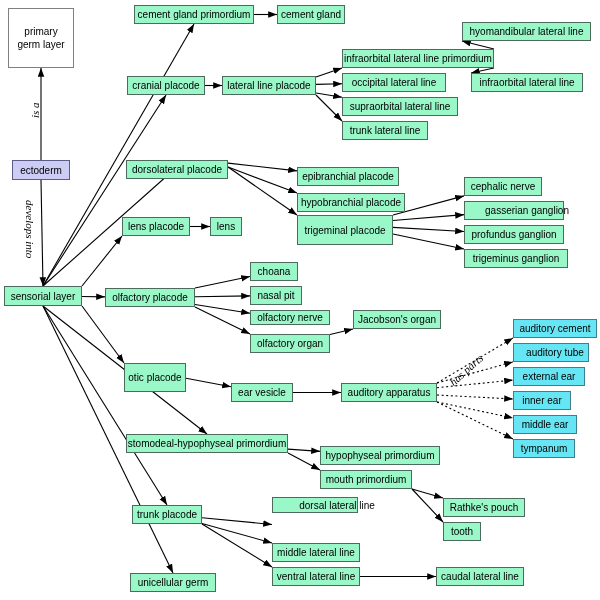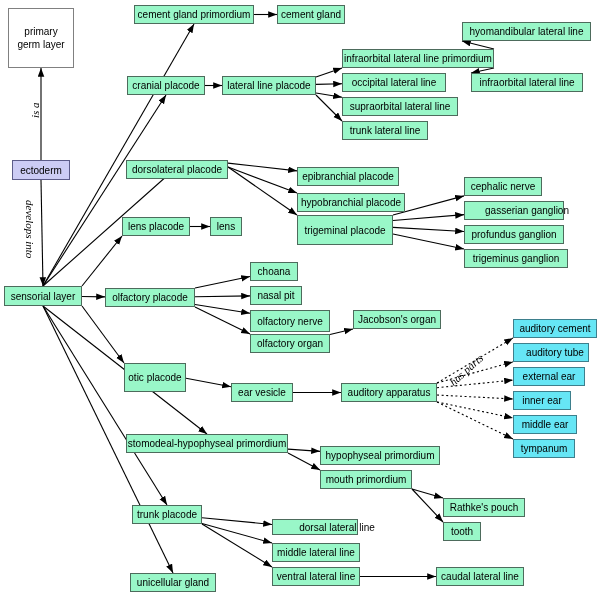--- a/index.html
+++ b/index.html
@@ -121,42 +121,42 @@
       <div class="node" style="left: 297px; top: 215px; width: 96px; height: 30px;">trigeminal placode</div>
       <div class="node" style="left: 464px; top: 177px; width: 78px; height: 19px;">cephalic nerve</div>
       <div class="node" style="left: 464px; top: 201px; width: 100px; height: 19px; padding-left: 30px;">gasserian ganglion</div>
       <div class="node" style="left: 464px; top: 225px; width: 100px; height: 19px;">profundus ganglion</div>
       <div class="node" style="left: 464px; top: 249px; width: 104px; height: 19px;">trigeminus ganglion</div>
       <div class="node" style="left: 122px; top: 217px; width: 68px; height: 19px;">lens placode</div>
       <div class="node" style="left: 210px; top: 217px; width: 32px; height: 19px;">lens</div>
       <div class="node" style="left: 105px; top: 288px; width: 90px; height: 19px;">olfactory placode</div>
       <div class="node" style="left: 250px; top: 262px; width: 48px; height: 19px;">choana</div>
       <div class="node" style="left: 250px; top: 286px; width: 52px; height: 19px;">nasal pit</div>
-      <div class="node" style="left: 250px; top: 310px; width: 80px; height: 22px;">olfactory nerve</div>
+      <div class="node" style="left: 250px; top: 310px; width: 80px; height: 15px;">olfactory nerve</div>
       <div class="node" style="left: 250px; top: 334px; width: 80px; height: 19px;">olfactory organ</div>
       <div class="node" style="left: 353px; top: 310px; width: 88px; height: 19px;">Jacobson's organ</div>
       <div class="node" style="left: 124px; top: 363px; width: 62px; height: 29px;">otic placode</div>
       <div class="node" style="left: 231px; top: 383px; width: 62px; height: 19px;">ear vesicle</div>
       <div class="node" style="left: 341px; top: 383px; width: 96px; height: 19px;">auditory apparatus</div>
       <div class="node blue" style="left: 513px; top: 319px; width: 84px; height: 19px;">auditory cement</div>
       <div class="node blue" style="left: 513px; top: 343px; width: 76px; height: 19px; padding-left: 12px;">auditory tube</div>
       <div class="node blue" style="left: 513px; top: 367px; width: 72px; height: 19px;">external ear</div>
       <div class="node blue" style="left: 513px; top: 391px; width: 58px; height: 19px;">inner ear</div>
       <div class="node blue" style="left: 513px; top: 415px; width: 64px; height: 19px;">middle ear</div>
       <div class="node blue" style="left: 513px; top: 439px; width: 62px; height: 19px;">tympanum</div>
       <div class="node" style="left: 126px; top: 434px; width: 162px; height: 19px;">stomodeal-hypophyseal primordium</div>
       <div class="node" style="left: 320px; top: 446px; width: 120px; height: 19px;">hypophyseal primordium</div>
       <div class="node" style="left: 320px; top: 470px; width: 92px; height: 19px;">mouth primordium</div>
       <div class="node" style="left: 443px; top: 498px; width: 82px; height: 19px;">Rathke's pouch</div>
       <div class="node" style="left: 443px; top: 522px; width: 38px; height: 19px;">tooth</div>
       <div class="node" style="left: 132px; top: 505px; width: 70px; height: 19px; text-align: center;">trunk placode</div>
-      <div class="node" style="left: 272px; top: 519px; width: 86px; height: 16px; padding-left: 48px;">dorsal lateral line</div>
+      <div class="node" style="left: 272px; top: 497px; width: 86px; height: 16px; padding-left: 48px;">dorsal lateral line</div>
       <div class="node" style="left: 272px; top: 543px; width: 88px; height: 19px;">middle lateral line</div>
       <div class="node" style="left: 272px; top: 567px; width: 88px; height: 19px;">ventral lateral line</div>
       <div class="node" style="left: 436px; top: 567px; width: 88px; height: 19px;">caudal lateral line</div>
-      <div class="node" style="left: 130px; top: 573px; width: 86px; height: 19px;">unicellular gland</div>
+      <div class="node" style="left: 130px; top: 573px; width: 86px; height: 19px;">unicellular germ</div>
     </div>
   <div id="label-layer">
       <div class="edgelabel" style="left: 29px; top: 118px; transform: rotate(-90deg);">is a</div>
       <div class="edgelabel" style="left: 36px; top: 200px; transform: rotate(90deg);">develops into</div>
       <div class="edgelabel" style="left: 447px; top: 379px; transform: rotate(-42deg);">has parts</div>
     </div>
 </div>
 
 </body></html>

